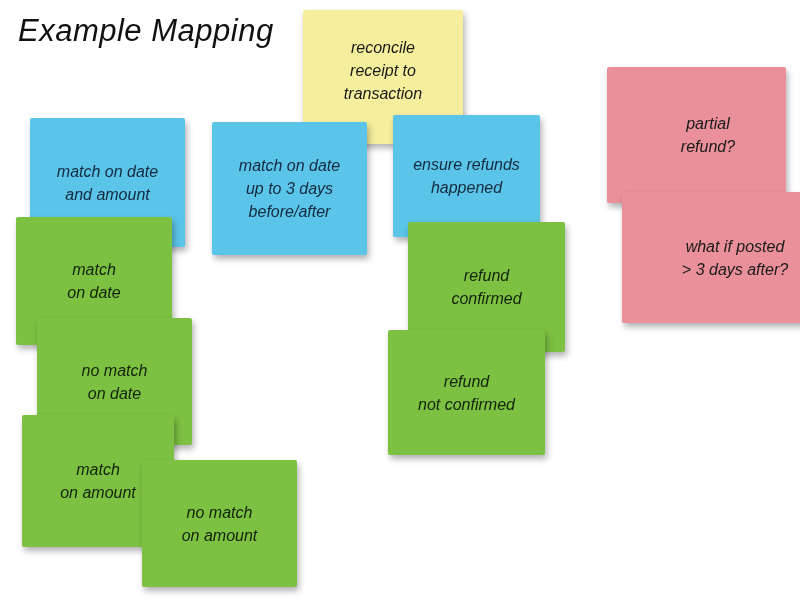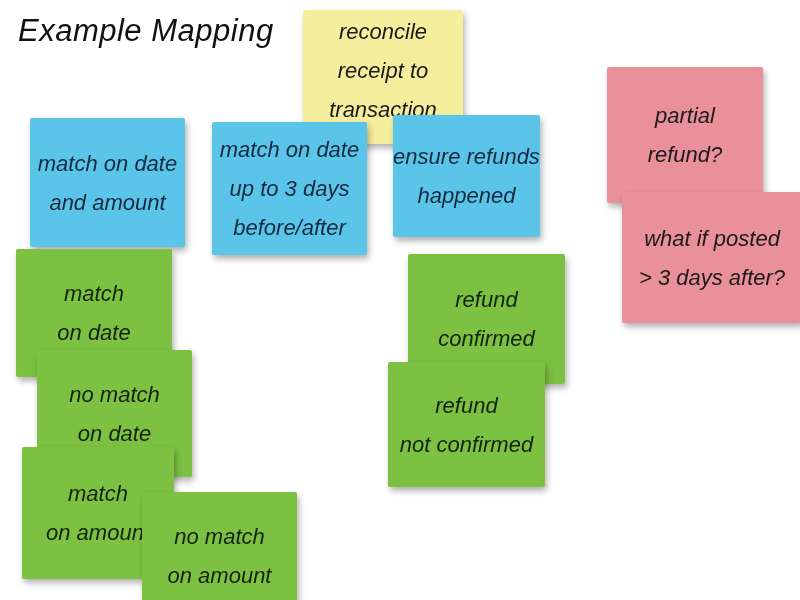--- a/index.html
+++ b/index.html
@@ -17,29 +17,29 @@
     font-size:31px;line-height:38px;
     font-style:italic;font-weight:500;
     color:var(--title-text,#111);
     letter-spacing:0.5px;
   }
   .note{
     position:absolute;
     display:flex;align-items:center;justify-content:center;
     text-align:center;
     font-style:italic;
-    font-size:22px;line-height:39px;
+    font-size:16px;line-height:23px;
     white-space:pre-line;
     border-radius:2px;
     box-shadow:2px 4px 6px rgba(0,0,0,0.30);
   }
   .note.yellow{background:var(--note-yellow,#F5EE9D);color:var(--text-dark,#1a1a1a);}
   .note.blue{background:var(--note-blue,#5BC4E9);color:var(--text-navy,#152A3F);}
-  .note.green{background:var(--note-green,#7CC142);color:var(--text-dark-green,#14230C);margin-top:32px;}
-  .note.pink{background:var(--note-pink,#E9909B);color:var(--text-dark,#1a1a1a);}
+  .note.green{background:var(--note-green,#7CC142);color:var(--text-dark-green,#14230C);}
+  .note.pink{background:var(--note-pink,#E9909B);color:var(--text-dark,#1a1a1a);padding-left:23px;}
 
   
   .pos-reconcile          {left:303px;top:10px; width:160px;height:134px;z-index:1;padding-bottom:14px;box-sizing:border-box;}
   .pos-match-date-amount  {left:30px; top:118px;width:155px;height:129px;z-index:2;}
   .pos-match-date-3days   {left:212px;top:122px;width:155px;height:133px;z-index:2;}
   .pos-ensure-refunds     {left:393px;top:115px;width:147px;height:122px;z-index:2;}
   .pos-partial-refund     {left:607px;top:67px; width:156px;height:136px;z-index:2;}
   .pos-posted-3days-after {left:622px;top:192px;width:180px;height:131px;z-index:3;}
   .pos-match-on-date      {left:16px; top:217px;width:156px;height:128px;z-index:3;}
   .pos-no-match-on-date   {left:37px; top:318px;width:155px;height:127px;z-index:4;}

